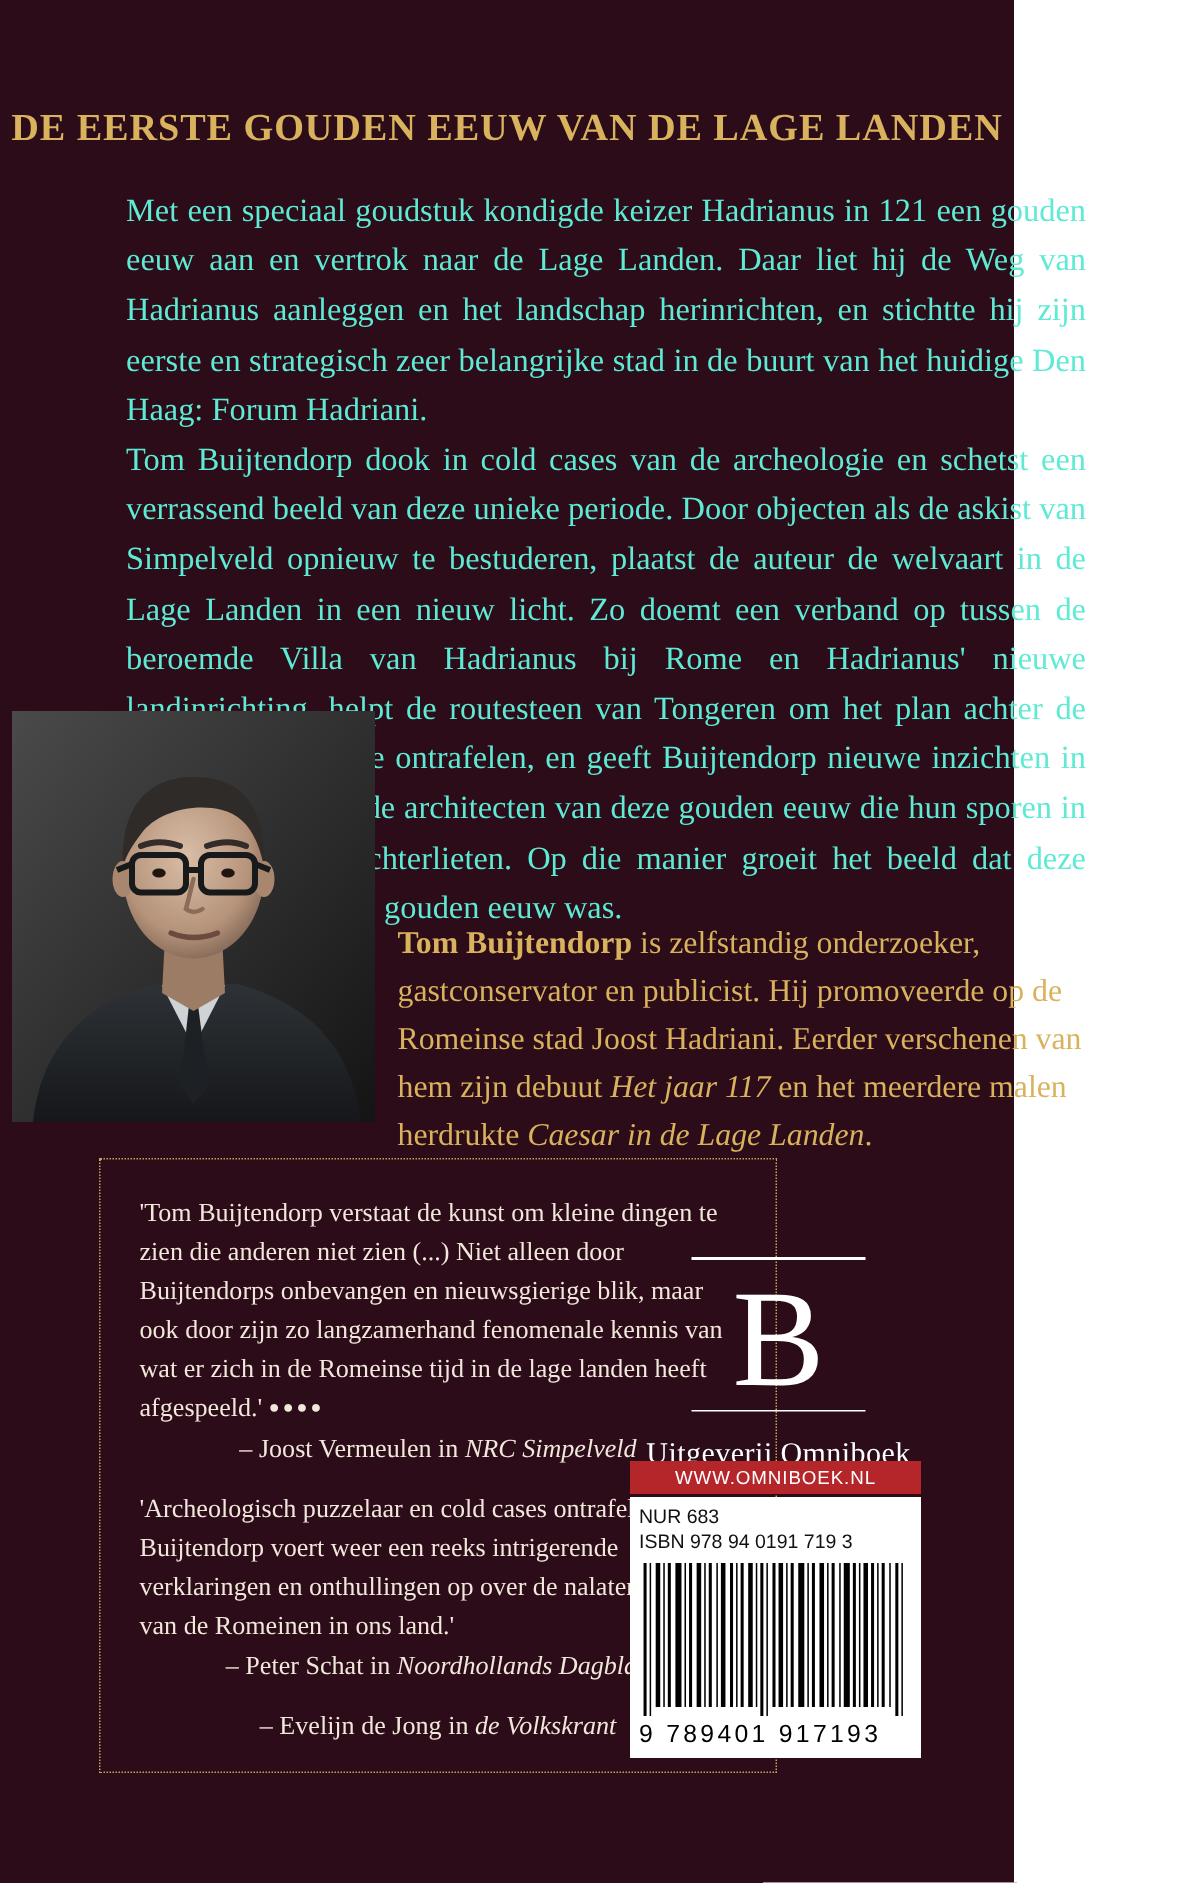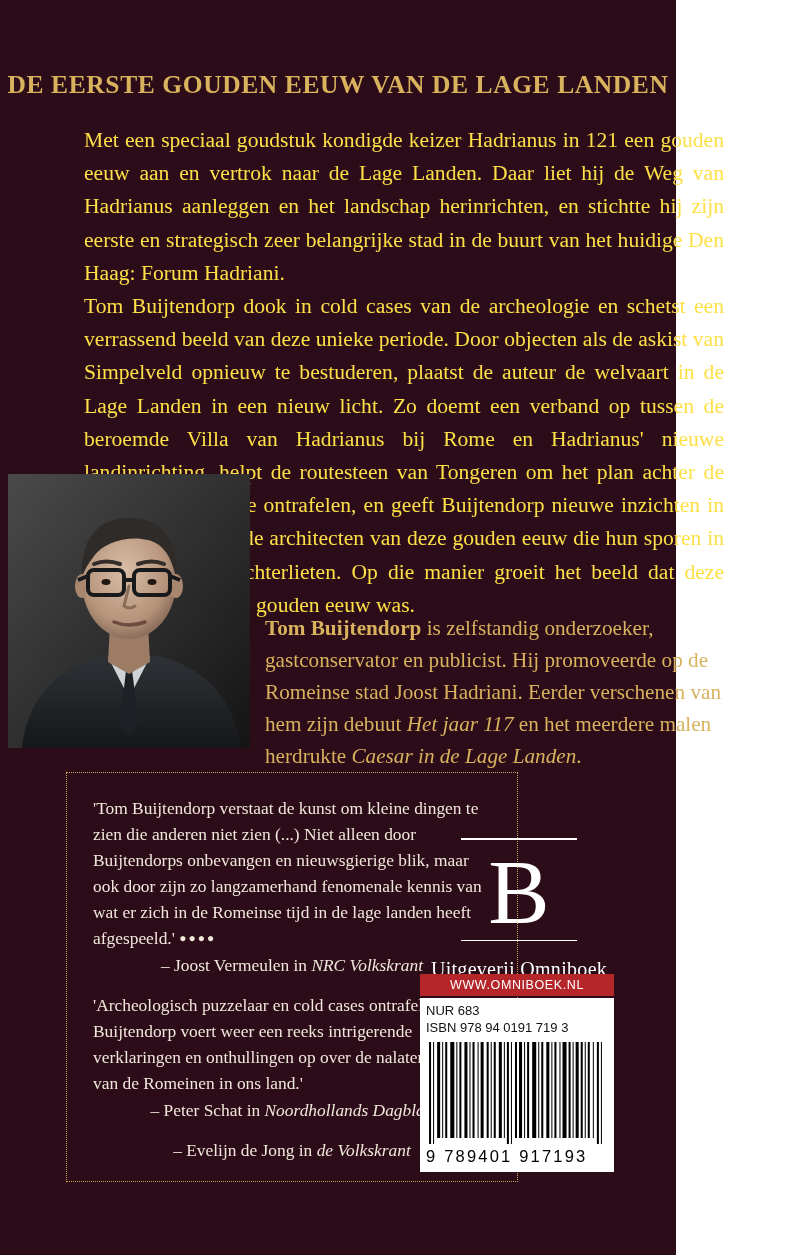--- a/index.html
+++ b/index.html
@@ -36,21 +36,21 @@
     font-variant: small-caps;
     text-transform: uppercase;
   }
   .blurb {
     position: absolute;
     left: 84px;
     top: 124px;
     width: 640px;
     font-size: 21.6px;
     line-height: 33.2px;
-    color: #fde047;
+    color: #5eead4;
     text-align: justify;
     text-align-last: left;
   }
   .blurb p {
     margin: 0;
   }
   .portrait {
     position: absolute;
     left: 8px;
     top: 474px;
@@ -247,21 +247,21 @@
   </div>
 
   <div class="bio">
     <span class="name">Tom Buijtendorp</span><span> is zelfstandig onderzoeker, gastconservator en publicist. Hij promoveerde op de Romeinse stad Joost Hadriani. Eerder verschenen van hem zijn debuut </span><em>Het jaar 117</em><span> en het meerdere malen herdrukte </span><em>Caesar in de Lage Landen</em><span>.</span>
   </div>
 
   <div class="quotes">
 
     <div class="quote">
       <span class="txt"><span>'Tom Buijtendorp verstaat de kunst om kleine dingen te zien die anderen niet zien (...) Niet alleen door Buijtendorps onbevangen en nieuwsgierige blik, maar ook door zijn zo langzamerhand fenomenale kennis van wat er zich in de Romeinse tijd in de lage landen heeft afgespeeld.'</span> <span class="stars">●●●●</span></span>
-      <span class="src"><span>– Joost Vermeulen in </span><em>NRC Volkskrant</em></span>
+      <span class="src"><span>– Joost Vermeulen in </span><em>NRC Simpelveld</em></span>
     </div>
 
     <div class="quote">
       <span class="txt">'Archeologisch puzzelaar en cold cases ontrafelaar Buijtendorp voert weer een reeks intrigerende verklaringen en onthullingen op over de nalatenschap van de Romeinen in ons land.'</span>
       <span class="src"><span>– Peter Schat in </span><em>Noordhollands Dagblad</em></span>
     </div>
 
     <div class="quote center">
       <span class="src"><span>– Evelijn de Jong in </span><em>de Volkskrant</em></span>
     </div>

